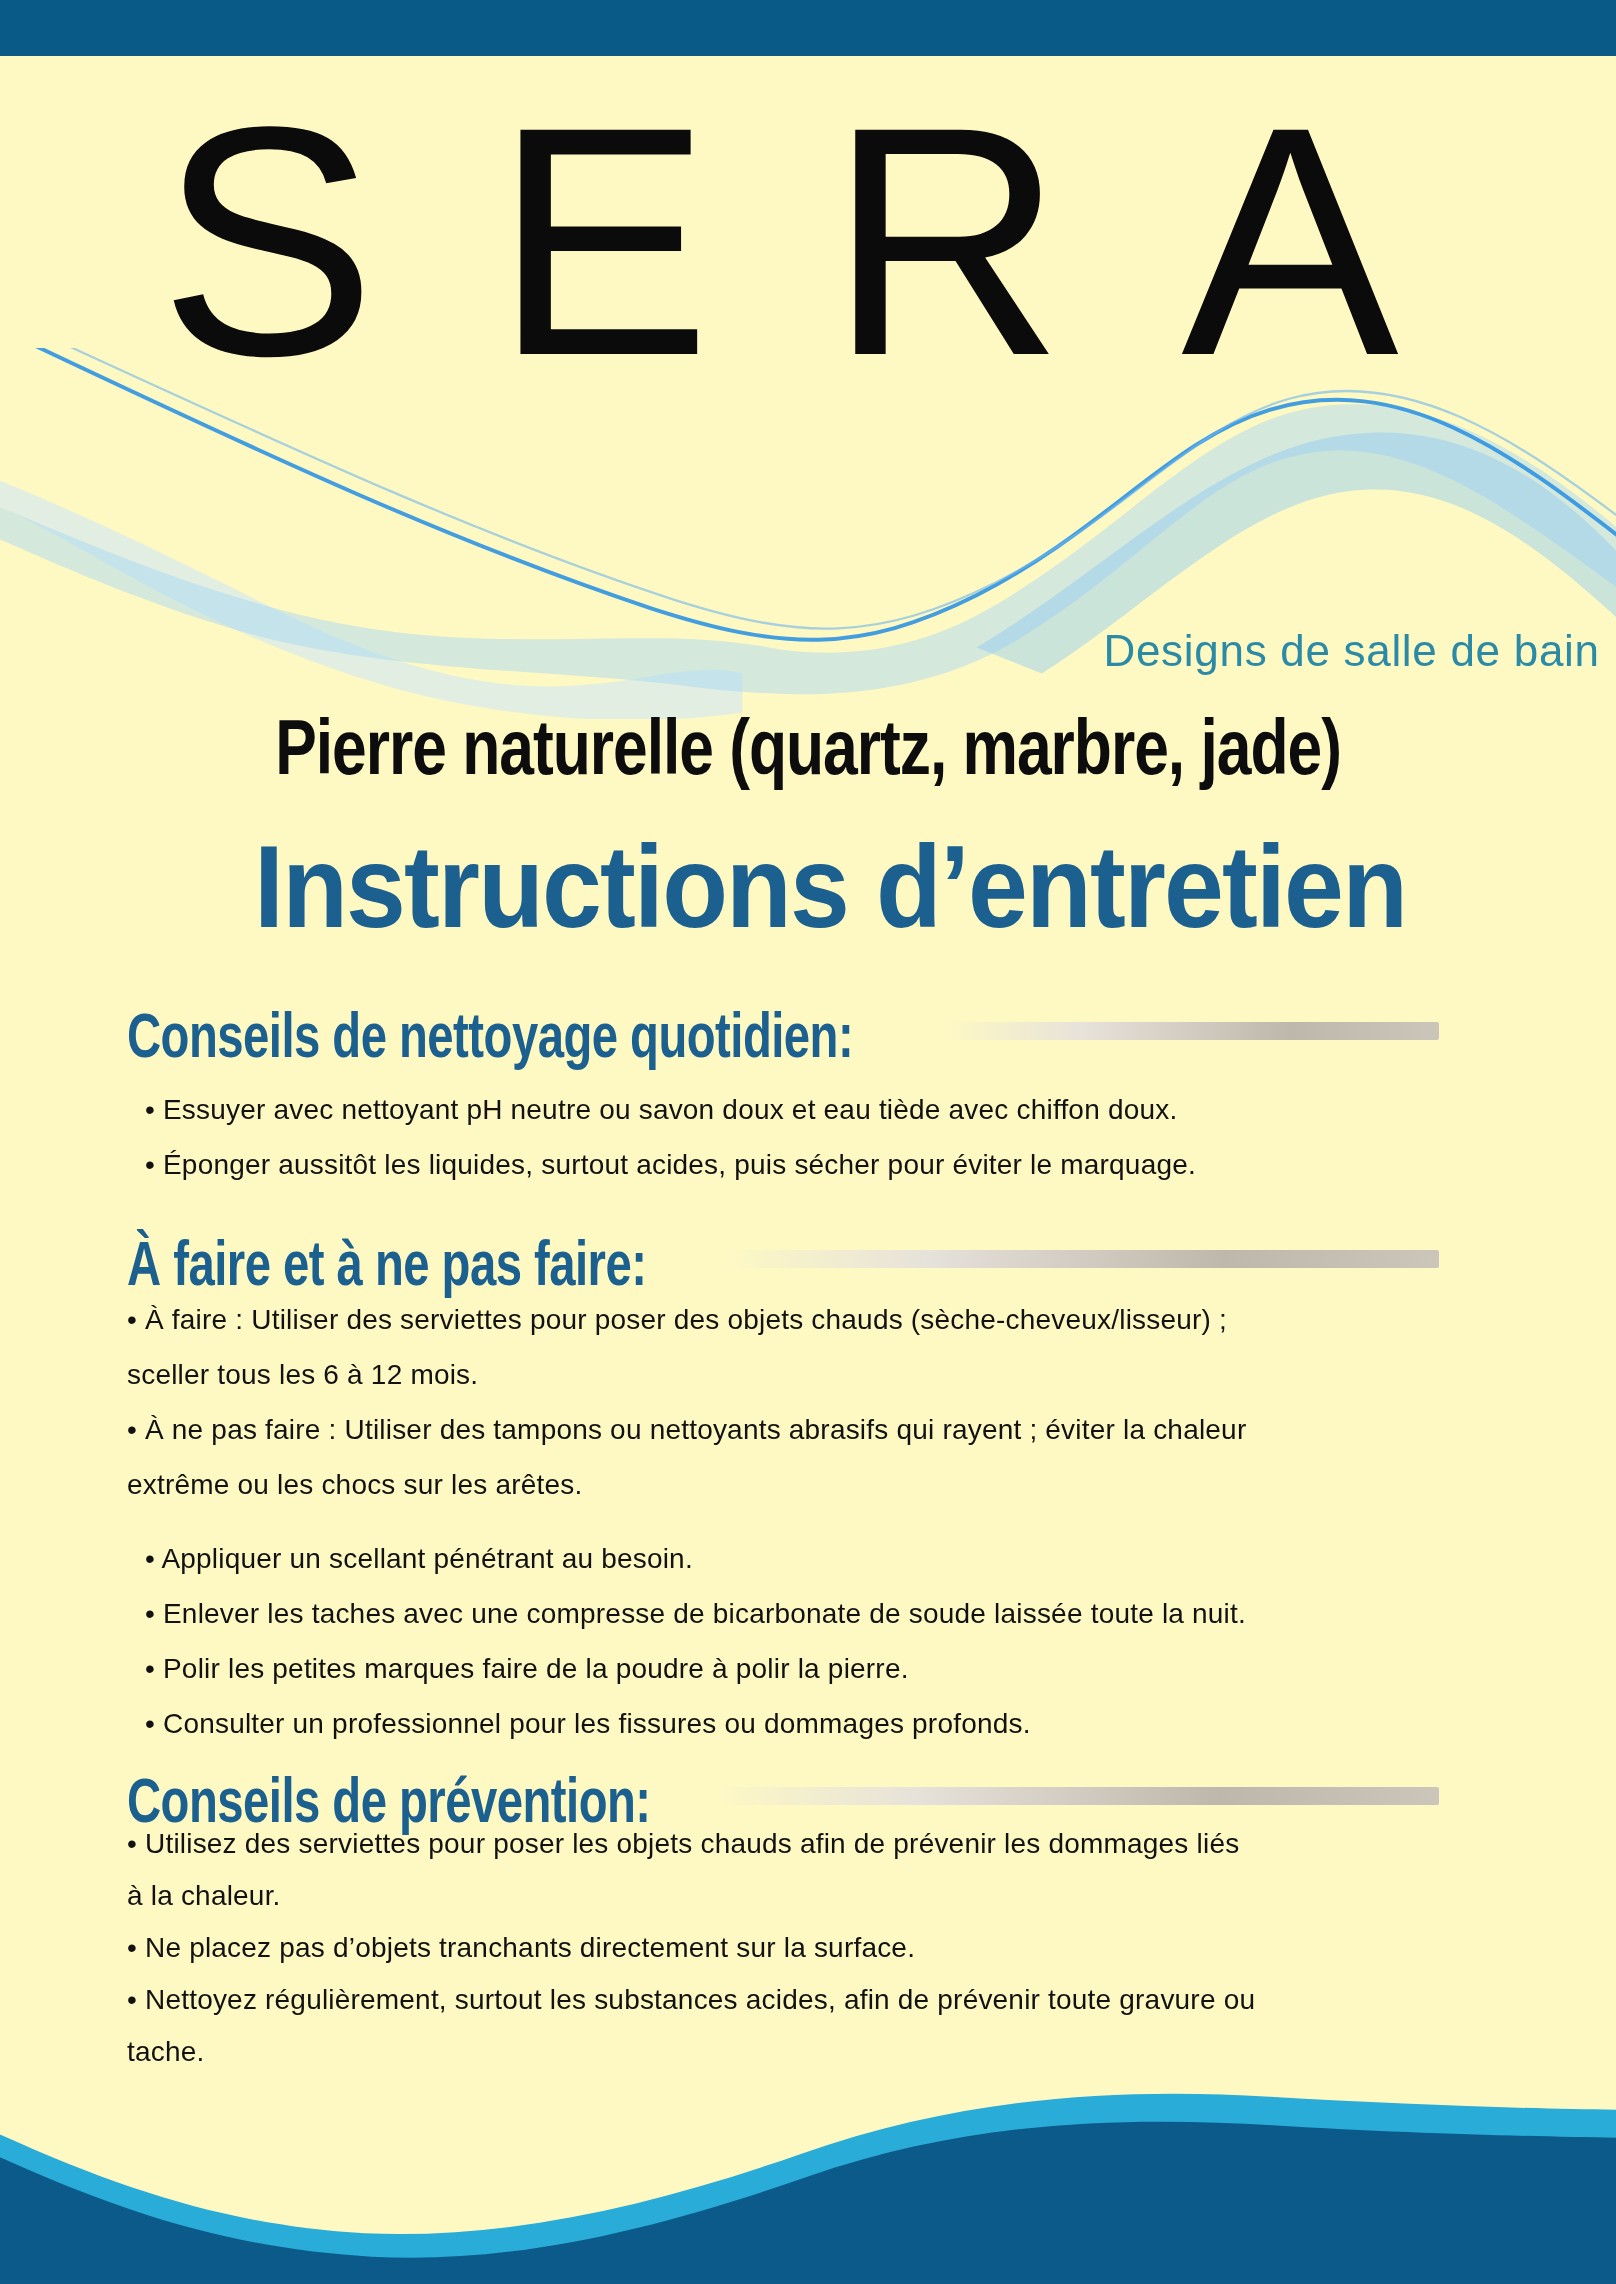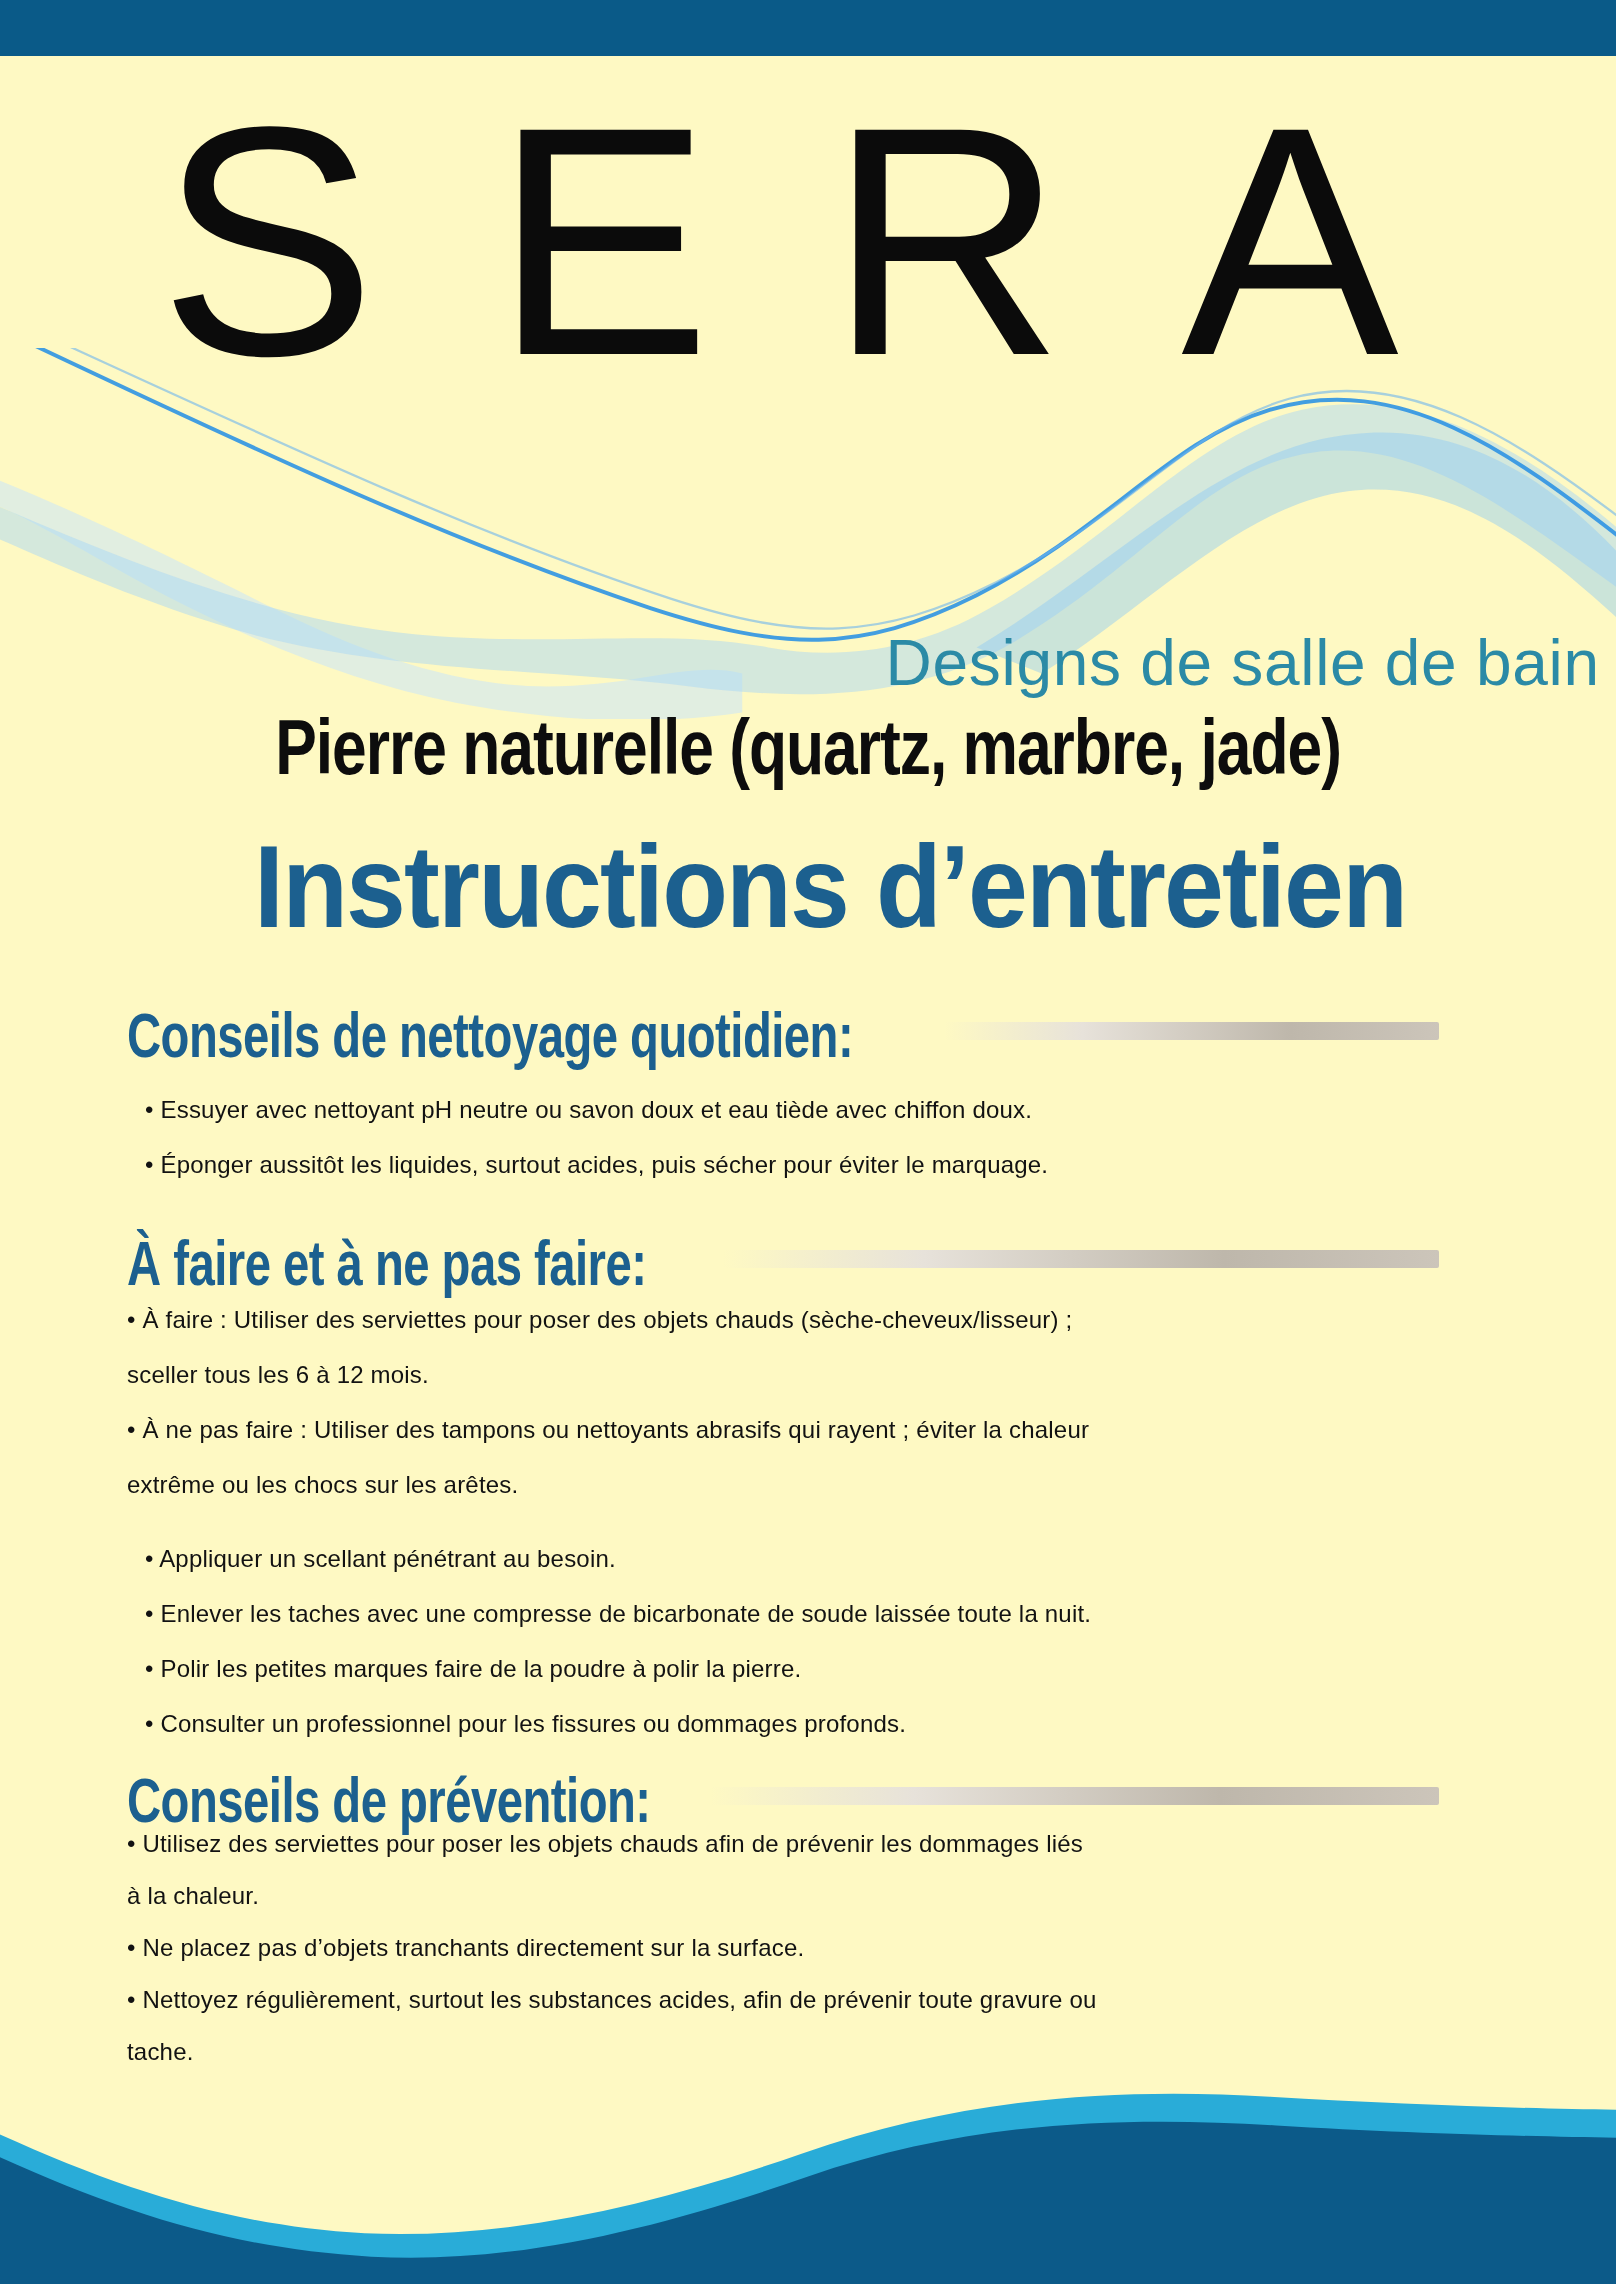--- a/index.html
+++ b/index.html
@@ -16,21 +16,21 @@
     font-size:326px; line-height:1; font-weight:400; color:#0b0b0b;
     letter-spacing:0.36em; white-space:nowrap;
   }
 
   
   .wave-art { position:absolute; top:348px; left:0; width:1616px; height:371px; }
 
   
   .tagline {
     position:absolute; top:626px; right:16.3px; z-index:5;
-    font-size:64px; color:#2b8aa6; letter-spacing:0.7px; white-space:nowrap;
+    font-size:44px; color:#2b8aa6; letter-spacing:0.7px; white-space:nowrap;
   }
 
   
   .center-row { position:absolute; left:0; width:100%; text-align:center; z-index:5; }
   .subtitle-row { top:702px; }
   .subtitle {
     display:inline-block; font-size:78px; font-weight:700; color:#0d0d0d;
     letter-spacing:-1.3px; white-space:nowrap; transform:scaleX(0.80);
   }
   .title-row { top:819px;padding-left:22px; }
@@ -56,21 +56,21 @@
   .bar-2 { left:596px; }
   .bar-3 { left:615px; }
   .bar-4 { left:583px; }
 
   .bullets { margin:0; }
   .bullets-1 { margin-top:18px; }
   .bullets-2 { margin-top:0px; }
   .bullets-3 { margin-top:-10.4px; }
   .bullets-4 { margin-top:-10.4px; }
   .bullet-line {
-    font-size:24px; line-height:55px; color:#121212; letter-spacing:0.2px; white-space:nowrap;
+    font-size:28px; line-height:55px; color:#121212; letter-spacing:0.2px; white-space:nowrap;
   }
   .tight .bullet-line { line-height:52px; }
   .indent .bullet-line { padding-left:18px; }
 
   .sec-2 { margin-top:35px; }
   .sec-3 { margin-top:29px; }
   .sec-4 { margin-top:13px; }
 
   
   .footer-art { position:absolute; left:0; bottom:0; width:1616px; height:273px; z-index:2; }

